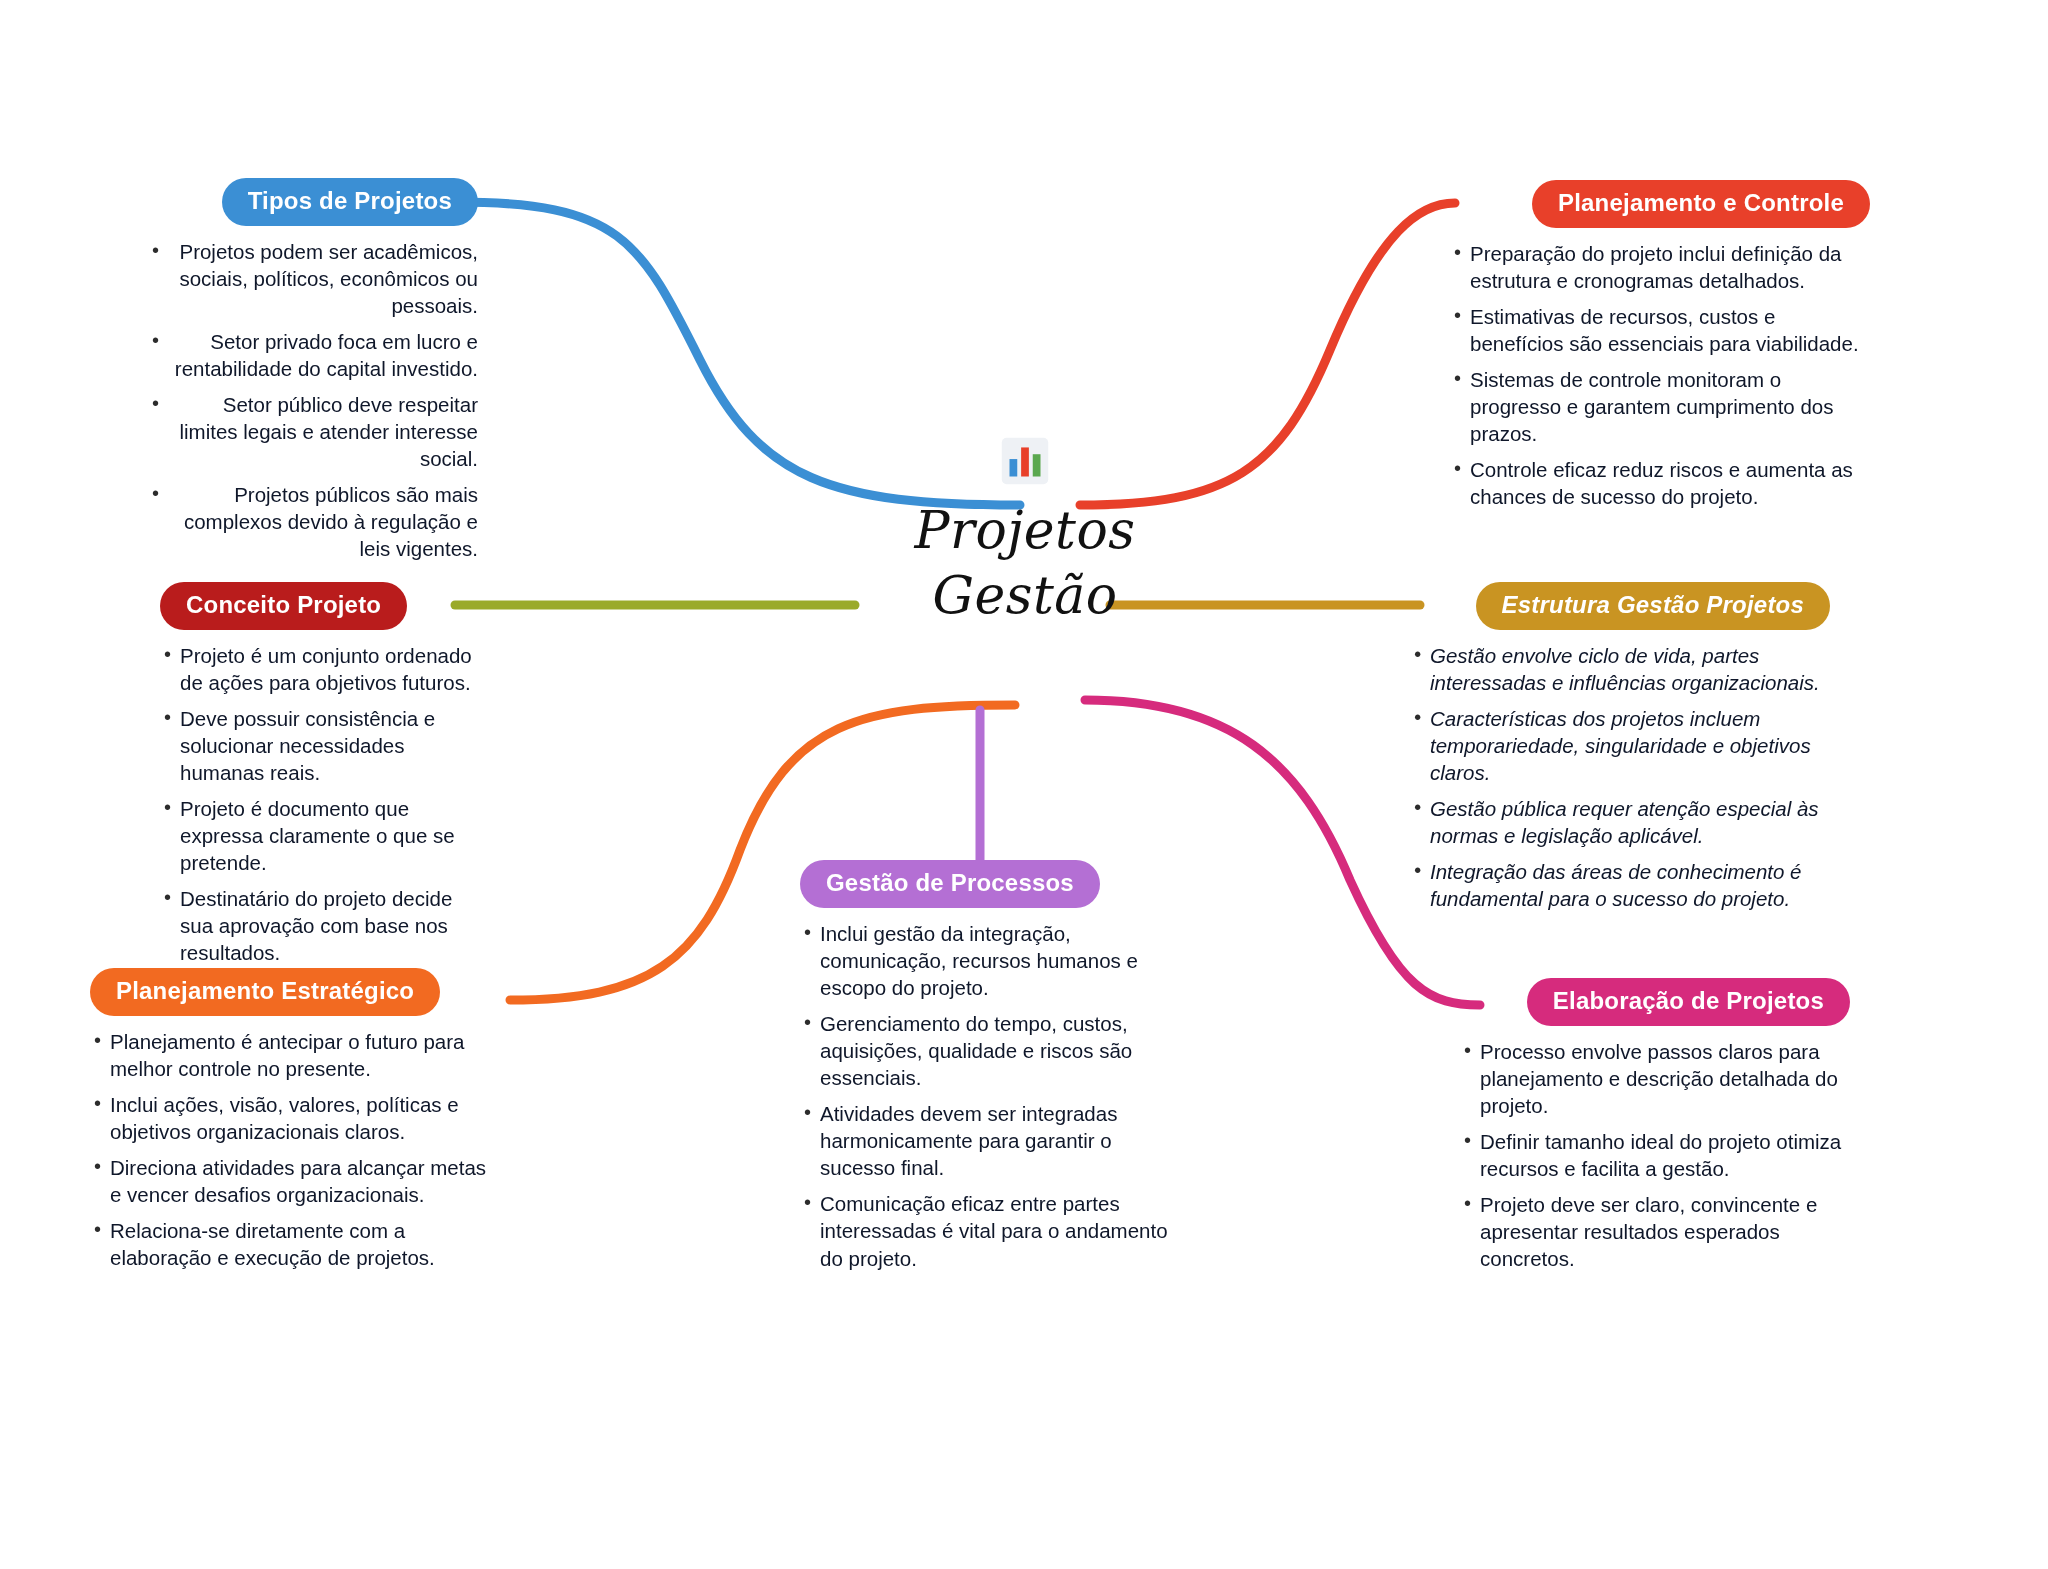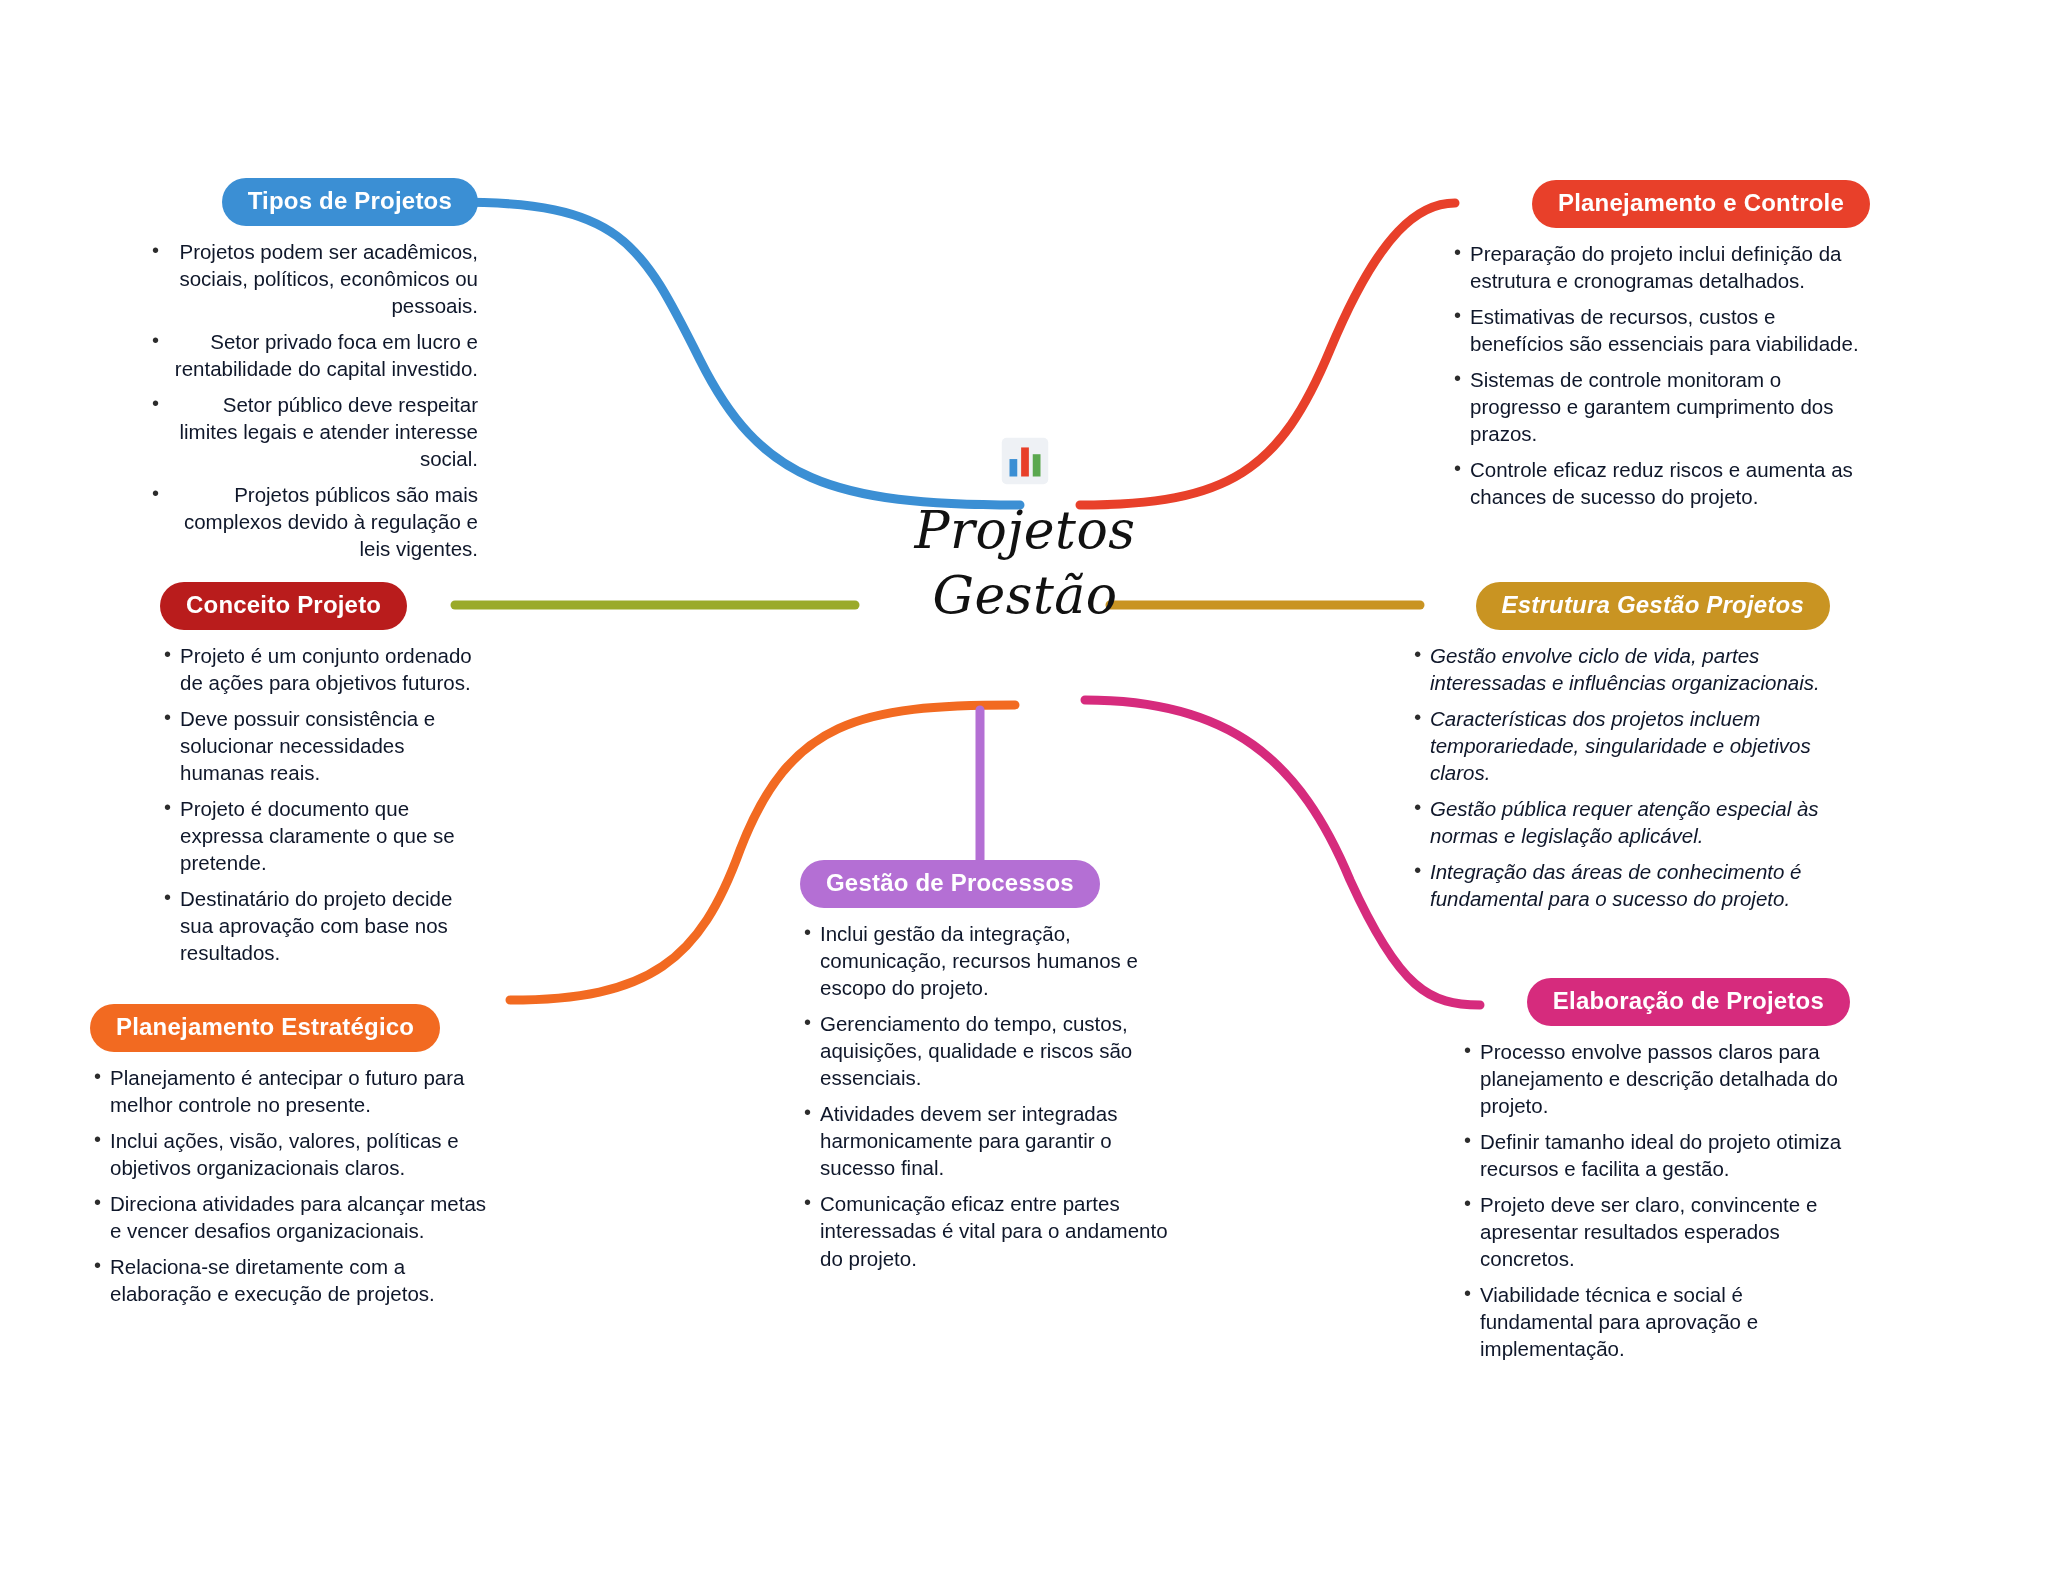--- a/index.html
+++ b/index.html
@@ -88,21 +88,21 @@
     left: 4px;
     top: -1px;
     font-size: 20px;
     color: #2c2c2c;
   }
 
   
   #b-tipos          { left: 148px;  top: 178px;  width: 330px; text-align: right; }
   #b-tipos .pill-wrap { padding-left: 8px; }
   #b-conceito       { left: 160px;  top: 582px;  width: 320px; }
-  #b-planest        { left: 90px;   top: 968px;  width: 400px; margin-top: 36px; }
+  #b-planest        { left: 90px;   top: 968px;  width: 400px; }
   #b-plancontrole   { left: 1450px; top: 180px;  width: 420px; }
   #b-estrutura      { left: 1410px; top: 582px;  width: 420px; font-style: italic; }
   #b-elaboracao     { left: 1460px; top: 978px;  width: 390px; }
   #b-processos      { left: 800px;  top: 860px;  width: 380px; }
 
   .align-right { text-align: right; }
 </style>
 </head>
 <body>
 
@@ -208,21 +208,20 @@
 
   <div class="branch" id="b-elaboracao">
     <div class="pill-wrap align-right">
       <span class="branch-pill" style="background:#d62b7d">Elaboração de Projetos</span>
     </div>
     <div class="branch-body">
       <ul>
         <li>Processo envolve passos claros para planejamento e descrição detalhada do projeto.</li>
         <li>Definir tamanho ideal do projeto otimiza recursos e facilita a gestão.</li>
         <li>Projeto deve ser claro, convincente e apresentar resultados esperados concretos.</li>
-        <li>Viabilidade técnica e social é fundamental para aprovação e implementação.</li>
       </ul>
     </div>
   </div>
 
   <div class="branch" id="b-processos">
     <div class="pill-wrap">
       <span class="branch-pill" style="background:#b46fd4">Gestão de Processos</span>
     </div>
     <div class="branch-body">
       <ul>

